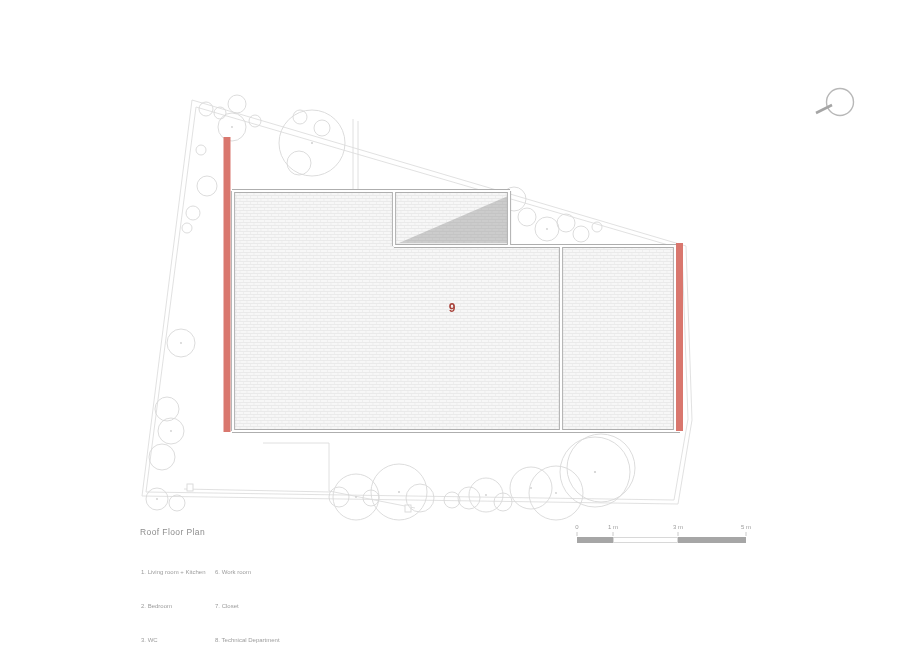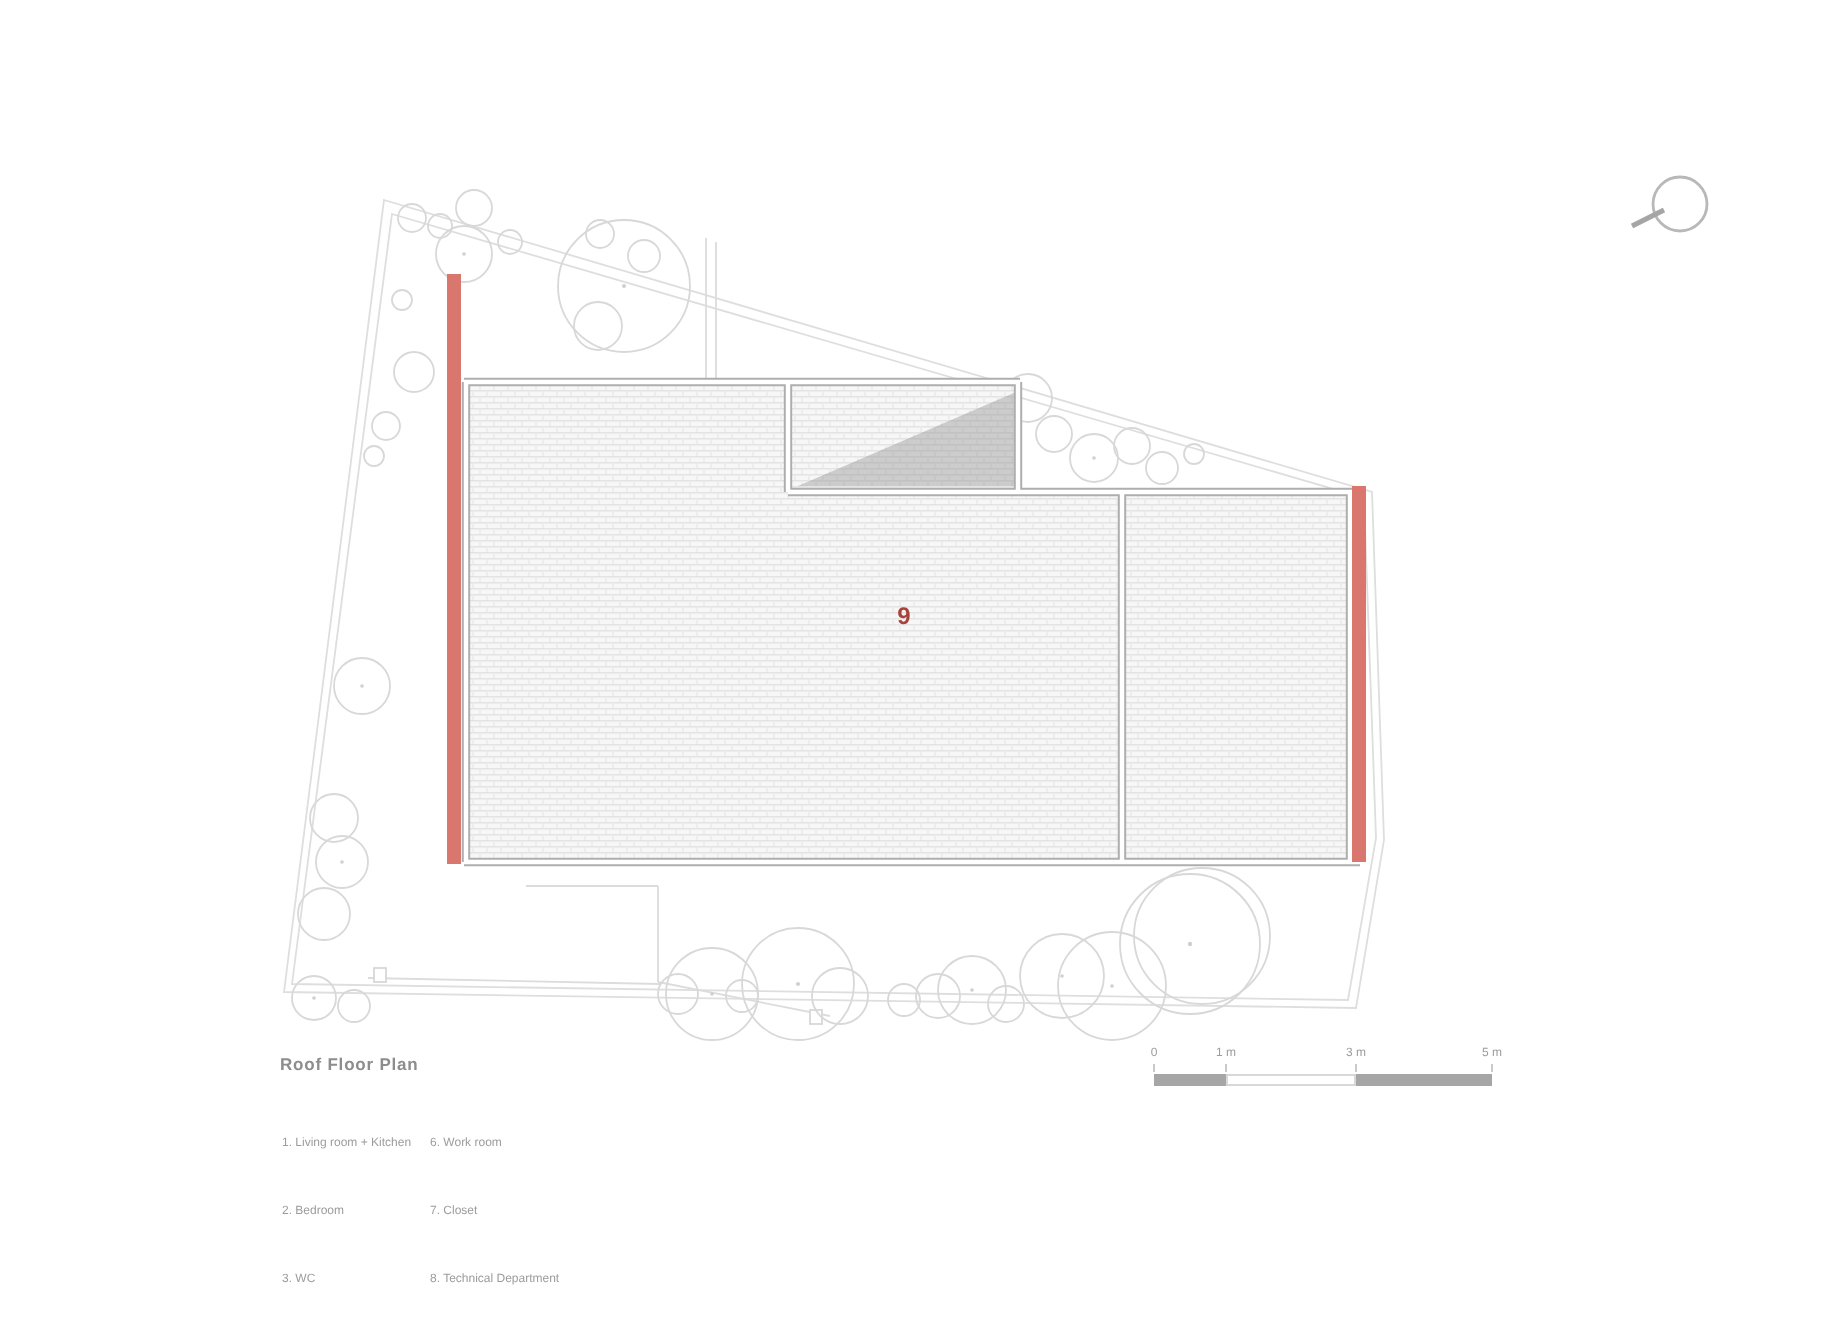--- a/index.html
+++ b/index.html
@@ -28,21 +28,21 @@
   .hatched{fill:url(#roofhatch);}
   .wall-outer{fill:none;stroke:var(--wall-line);stroke-width:4.2;}
   .wall-inner{fill:none;stroke:#ffffff;stroke-width:2.2;}
   .accent{fill:var(--accent-wall);stroke:none;}
   .compass{fill:none;stroke:#b8b8b8;stroke-width:1.4;}
   .needle{stroke:#a5a5a5;stroke-width:2.6;}
   .sb-fill{fill:var(--scalebar-fill);stroke:none;}
   .sb-empty{fill:#ffffff;stroke:#cfcfcf;stroke-width:0.8;}
   .sb-tick{stroke:#bdbdbd;stroke-width:0.8;}
   .overlay{position:absolute;color:var(--text-gray);}
-  #plan-title{left:140px;top:527px;font-size:8.5px;letter-spacing:0.4px;color:var(--text-title);font-weight:bold;}
+  #plan-title{left:140px;top:527px;font-size:8.5px;letter-spacing:0.4px;color:var(--text-title);}
   .legend-col{position:absolute;top:545px;font-size:6px;line-height:11.2px;color:var(--text-gray);white-space:pre;}
   #legend-col1{left:141px;}
   #legend-col2{left:215px;}
   .legend-item{display:block;}
   .scale-label{position:absolute;top:524px;font-size:6px;color:var(--text-gray);transform:translateX(-50%);}
   #roof-number{left:452px;top:301px;font-size:12px;font-weight:bold;color:var(--roof-label);transform:translateX(-50%);}
 </style>
 </head>
 <body>
 

